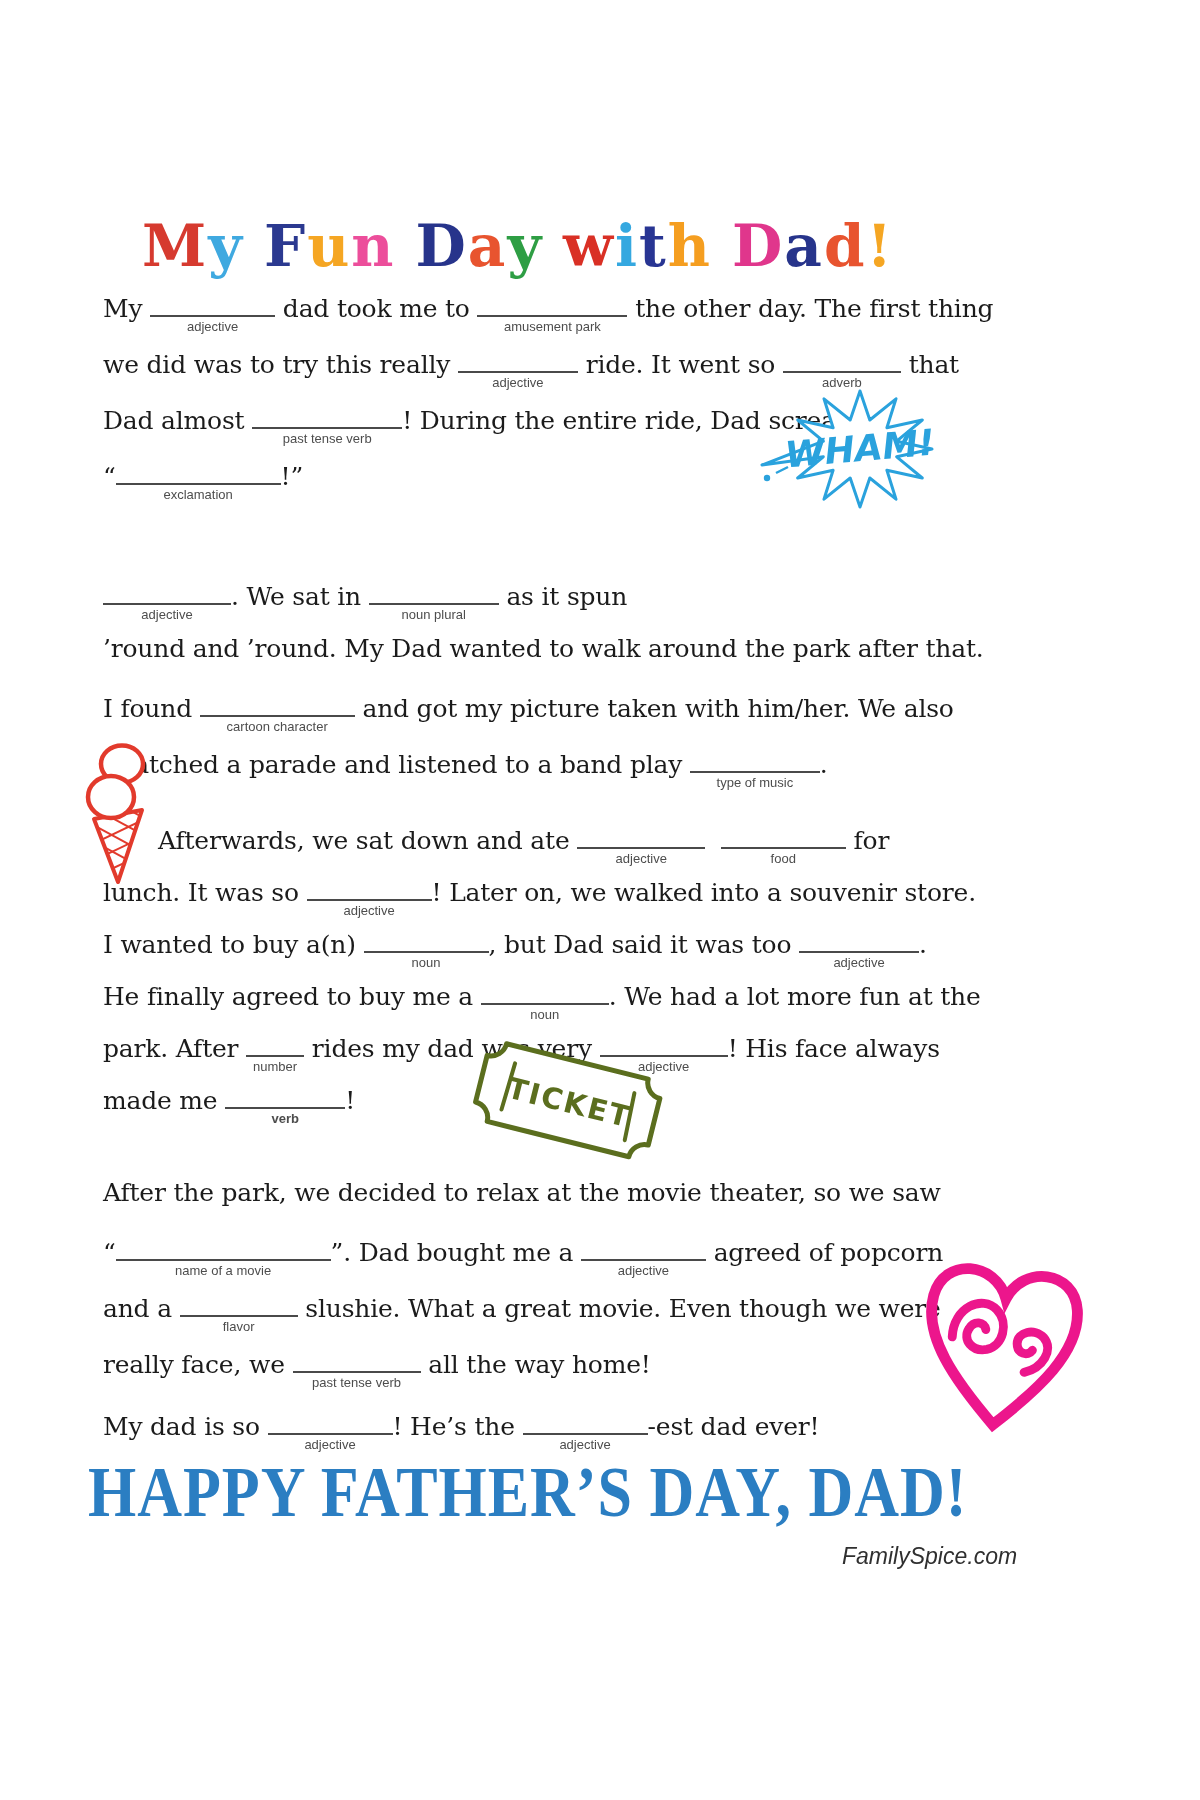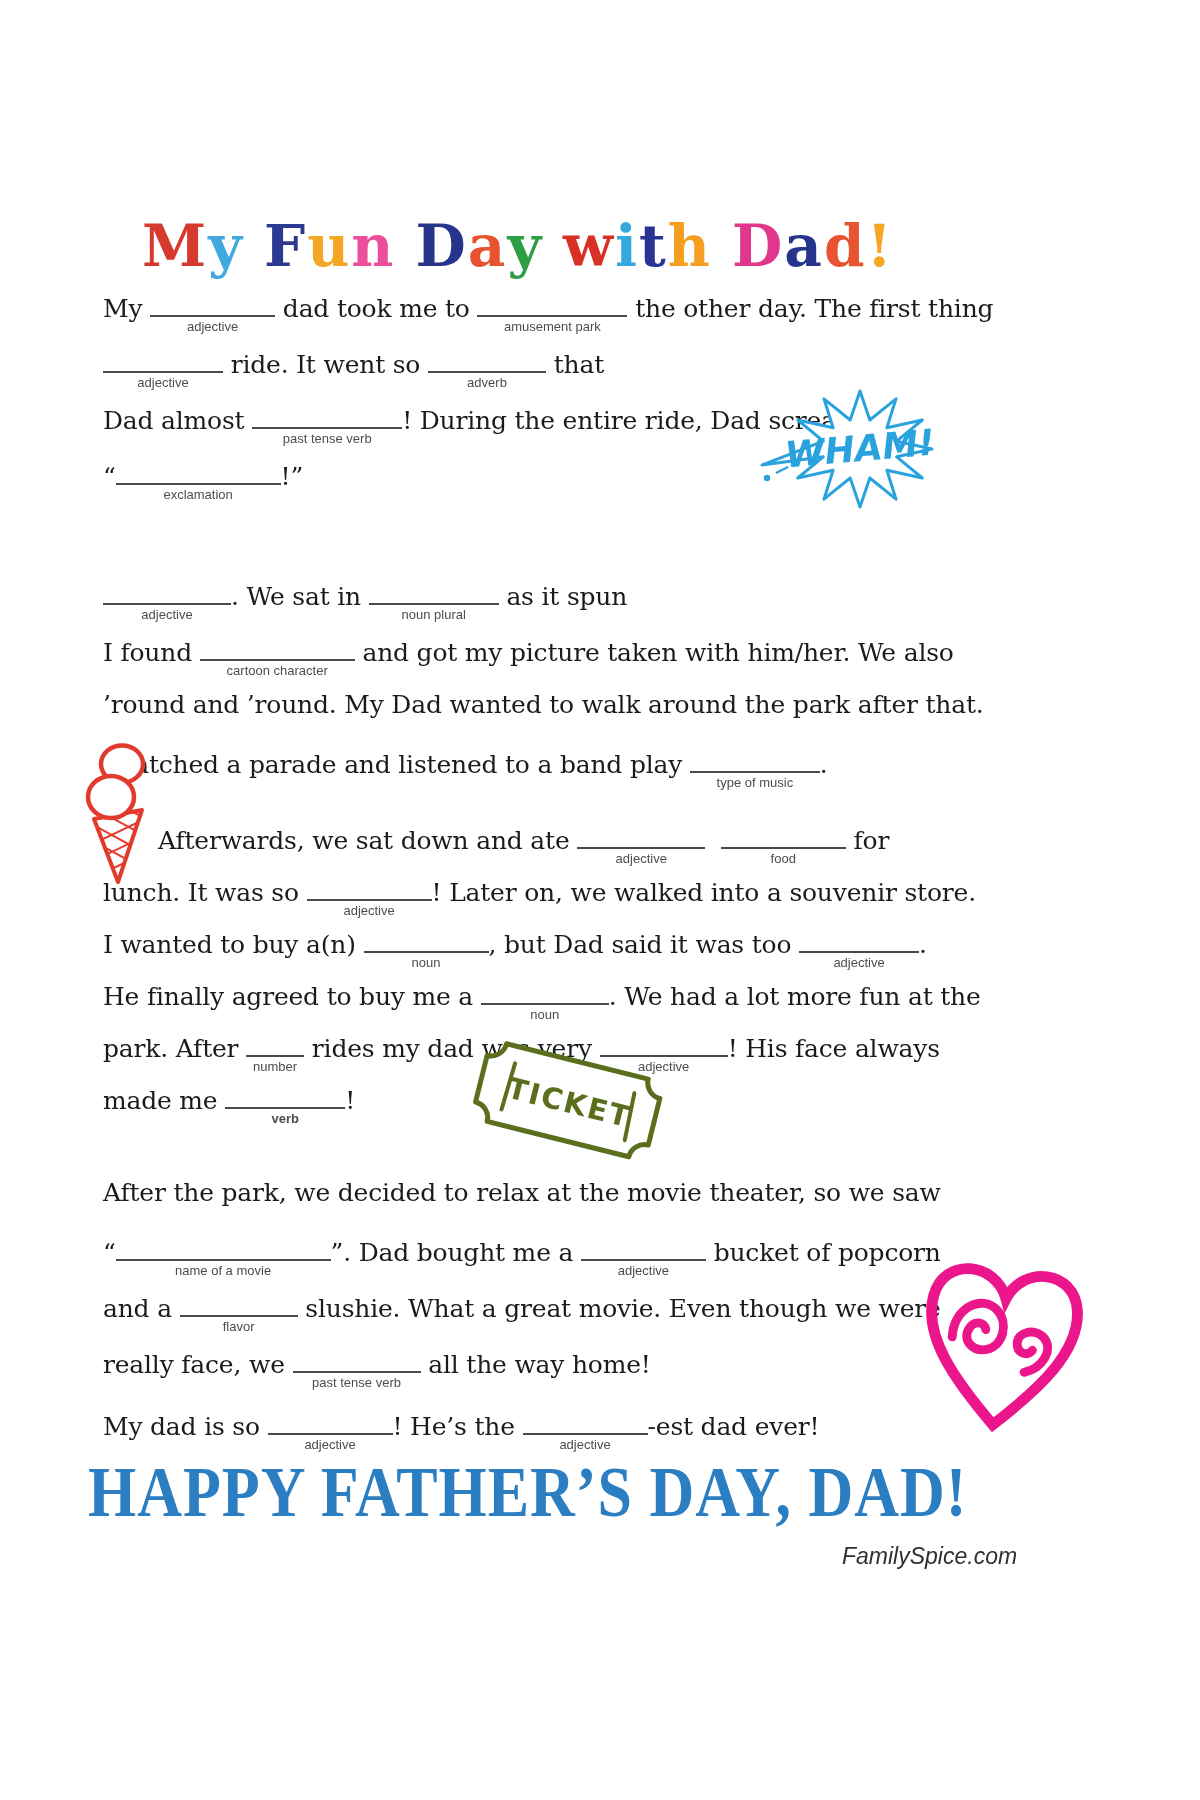--- a/index.html
+++ b/index.html
@@ -40,41 +40,41 @@
 </head>
 <body>
 
 <div id="page">
 
   <div id="title"><span class="tl" style="color: rgb(214, 58, 47);">M</span><span class="tl" style="color: rgb(63, 169, 224);">y</span><span class="tl sp"></span><span class="tl" style="color: rgb(43, 57, 144);">F</span><span class="tl" style="color: rgb(245, 166, 35);">u</span><span class="tl" style="color: rgb(236, 78, 155);">n</span><span class="tl sp"></span><span class="tl" style="color: rgb(39, 52, 139);">D</span><span class="tl" style="color: rgb(232, 84, 47);">a</span><span class="tl" style="color: rgb(46, 158, 68);">y</span><span class="tl sp"></span><span class="tl" style="color: rgb(217, 48, 37);">w</span><span class="tl" style="color: rgb(53, 168, 224);">i</span><span class="tl" style="color: rgb(40, 53, 147);">t</span><span class="tl" style="color: rgb(245, 158, 32);">h</span><span class="tl sp"></span><span class="tl" style="color: rgb(224, 54, 140);">D</span><span class="tl" style="color: rgb(39, 52, 139);">a</span><span class="tl" style="color: rgb(232, 84, 47);">d</span><span class="tl" style="color: rgb(245, 166, 35);">!</span></div>
 
   <div id="story">
       <div class="para" style="top: 290px;">
         <div class="line" style="height: 56px;"><span class="seg">My </span><span class="blank" style="width: 125px;"><span class="blank-label">adjective</span></span><span class="seg"> dad took me to </span><span class="blank" style="width: 150px;"><span class="blank-label">amusement park</span></span><span class="seg"> the other day. The first thing</span></div>
-        <div class="line" style="height: 56px;"><span class="blank" style="width: 120px;"><span class="blank-label">adjective</span></span><span class="seg"> ride. It went so </span><span class="blank" style="width: 118px;"><span class="blank-label">adverb</span></span><span class="seg"> that</span></div>
+        <div class="line" style="height: 56px;"><span class="seg">we did was to try this really </span><span class="blank" style="width: 120px;"><span class="blank-label">adjective</span></span><span class="seg"> ride. It went so </span><span class="blank" style="width: 118px;"><span class="blank-label">adverb</span></span><span class="seg"> that</span></div>
         <div class="line" style="height: 56px;"><span class="seg">Dad almost </span><span class="blank" style="width: 150px;"><span class="blank-label">past tense verb</span></span><span class="seg">! During the entire ride, Dad screamed,</span></div>
         <div class="line" style="height: 56px;"><span class="seg">“</span><span class="blank" style="width: 165px;"><span class="blank-label">exclamation</span></span><span class="seg">!”</span></div>
       </div>
       <div class="para" style="top: 578px;">
         <div class="line" style="height: 56px;"><span class="blank" style="width: 128px;"><span class="blank-label">adjective</span></span><span class="seg">. We sat in </span><span class="blank" style="width: 130px;"><span class="blank-label">noun plural</span></span><span class="seg"> as it spun</span></div>
+        <div class="line" style="height: 56px;"><span class="seg">’round and ’round. My Dad wanted to walk around the park after that.</span></div>
         <div class="line" style="height: 56px;"><span class="seg">I found </span><span class="blank" style="width: 155px;"><span class="blank-label">cartoon character</span></span><span class="seg"> and got my picture taken with him/her. We also</span></div>
-        <div class="line" style="height: 56px;"><span class="seg">’round and ’round. My Dad wanted to walk around the park after that.</span></div>
         <div class="line" style="height: 56px; padding-left: 10px;"><span class="seg">watched a parade and listened to a band play </span><span class="blank" style="width: 130px;"><span class="blank-label">type of music</span></span><span class="seg">.</span></div>
       </div>
       <div class="para" style="top: 822px;">
         <div class="line" style="height: 52px; padding-left: 55px;"><span class="seg">Afterwards, we sat down and ate </span><span class="blank" style="width: 128px;"><span class="blank-label">adjective</span></span><span class="seg">  </span><span class="blank" style="width: 125px;"><span class="blank-label">food</span></span><span class="seg"> for</span></div>
         <div class="line" style="height: 52px;"><span class="seg">lunch. It was so </span><span class="blank" style="width: 125px;"><span class="blank-label">adjective</span></span><span class="seg">! Later on, we walked into a souvenir store.</span></div>
         <div class="line" style="height: 52px;"><span class="seg">I wanted to buy a(n) </span><span class="blank" style="width: 125px;"><span class="blank-label">noun</span></span><span class="seg">, but Dad said it was too </span><span class="blank" style="width: 120px;"><span class="blank-label">adjective</span></span><span class="seg">.</span></div>
         <div class="line" style="height: 52px;"><span class="seg">He finally agreed to buy me a </span><span class="blank" style="width: 128px;"><span class="blank-label">noun</span></span><span class="seg">. We had a lot more fun at the</span></div>
         <div class="line" style="height: 52px;"><span class="seg">park. After </span><span class="blank" style="width: 58px;"><span class="blank-label">number</span></span><span class="seg"> rides my dad was very </span><span class="blank" style="width: 128px;"><span class="blank-label">adjective</span></span><span class="seg">! His face always</span></div>
         <div class="line" style="height: 52px;"><span class="seg">made me </span><span class="blank" style="width: 120px; font-weight: bold;"><span class="blank-label">verb</span></span><span class="seg">!</span></div>
       </div>
       <div class="para" style="top: 1178px;">
         <div class="line" style="height: 56px;"><span class="seg">After the park, we decided to relax at the movie theater, so we saw</span></div>
-        <div class="line" style="height: 56px;"><span class="seg">“</span><span class="blank" style="width: 215px;"><span class="blank-label">name of a movie</span></span><span class="seg">”. Dad bought me a </span><span class="blank" style="width: 125px;"><span class="blank-label">adjective</span></span><span class="seg"> bucket of popcorn</span></div>
+        <div class="line" style="height: 56px;"><span class="seg">“</span><span class="blank" style="width: 215px;"><span class="blank-label">name of a movie</span></span><span class="seg">”. Dad bought me a </span><span class="blank" style="width: 125px;"><span class="blank-label">adjective</span></span><span class="seg"> agreed of popcorn</span></div>
         <div class="line" style="height: 56px;"><span class="seg">and a </span><span class="blank" style="width: 118px;"><span class="blank-label">flavor</span></span><span class="seg"> slushie. What a great movie. Even though we were</span></div>
         <div class="line" style="height: 56px;"><span class="seg">really face, we </span><span class="blank" style="width: 128px;"><span class="blank-label">past tense verb</span></span><span class="seg"> all the way home!</span></div>
       </div>
       <div class="para" style="top: 1408px;">
         <div class="line" style="height: 56px;"><span class="seg">My dad is so </span><span class="blank" style="width: 125px;"><span class="blank-label">adjective</span></span><span class="seg">! He’s the </span><span class="blank" style="width: 125px;"><span class="blank-label">adjective</span></span><span class="seg">-est dad ever!</span></div>
       </div>
     </div>
 
   <svg id="wham" viewBox="0 0 178 132">
     <polygon points="172,68 136.7,60.2 162.3,39 126.9,46.8 136,17.8 109.8,39 100,10 90.2,39 64,17.8 73.1,46.8 37.7,39 63.3,60.2 2,84 63.3,75.8 37.7,97 73.1,89.2 64,118.2 90.2,97 100,126 109.8,97 136,118.2 126.9,89.2 162.3,97 136.7,75.8" fill="#ffffff" stroke="#2aa2dd" stroke-width="3" stroke-linejoin="round"></polygon>

